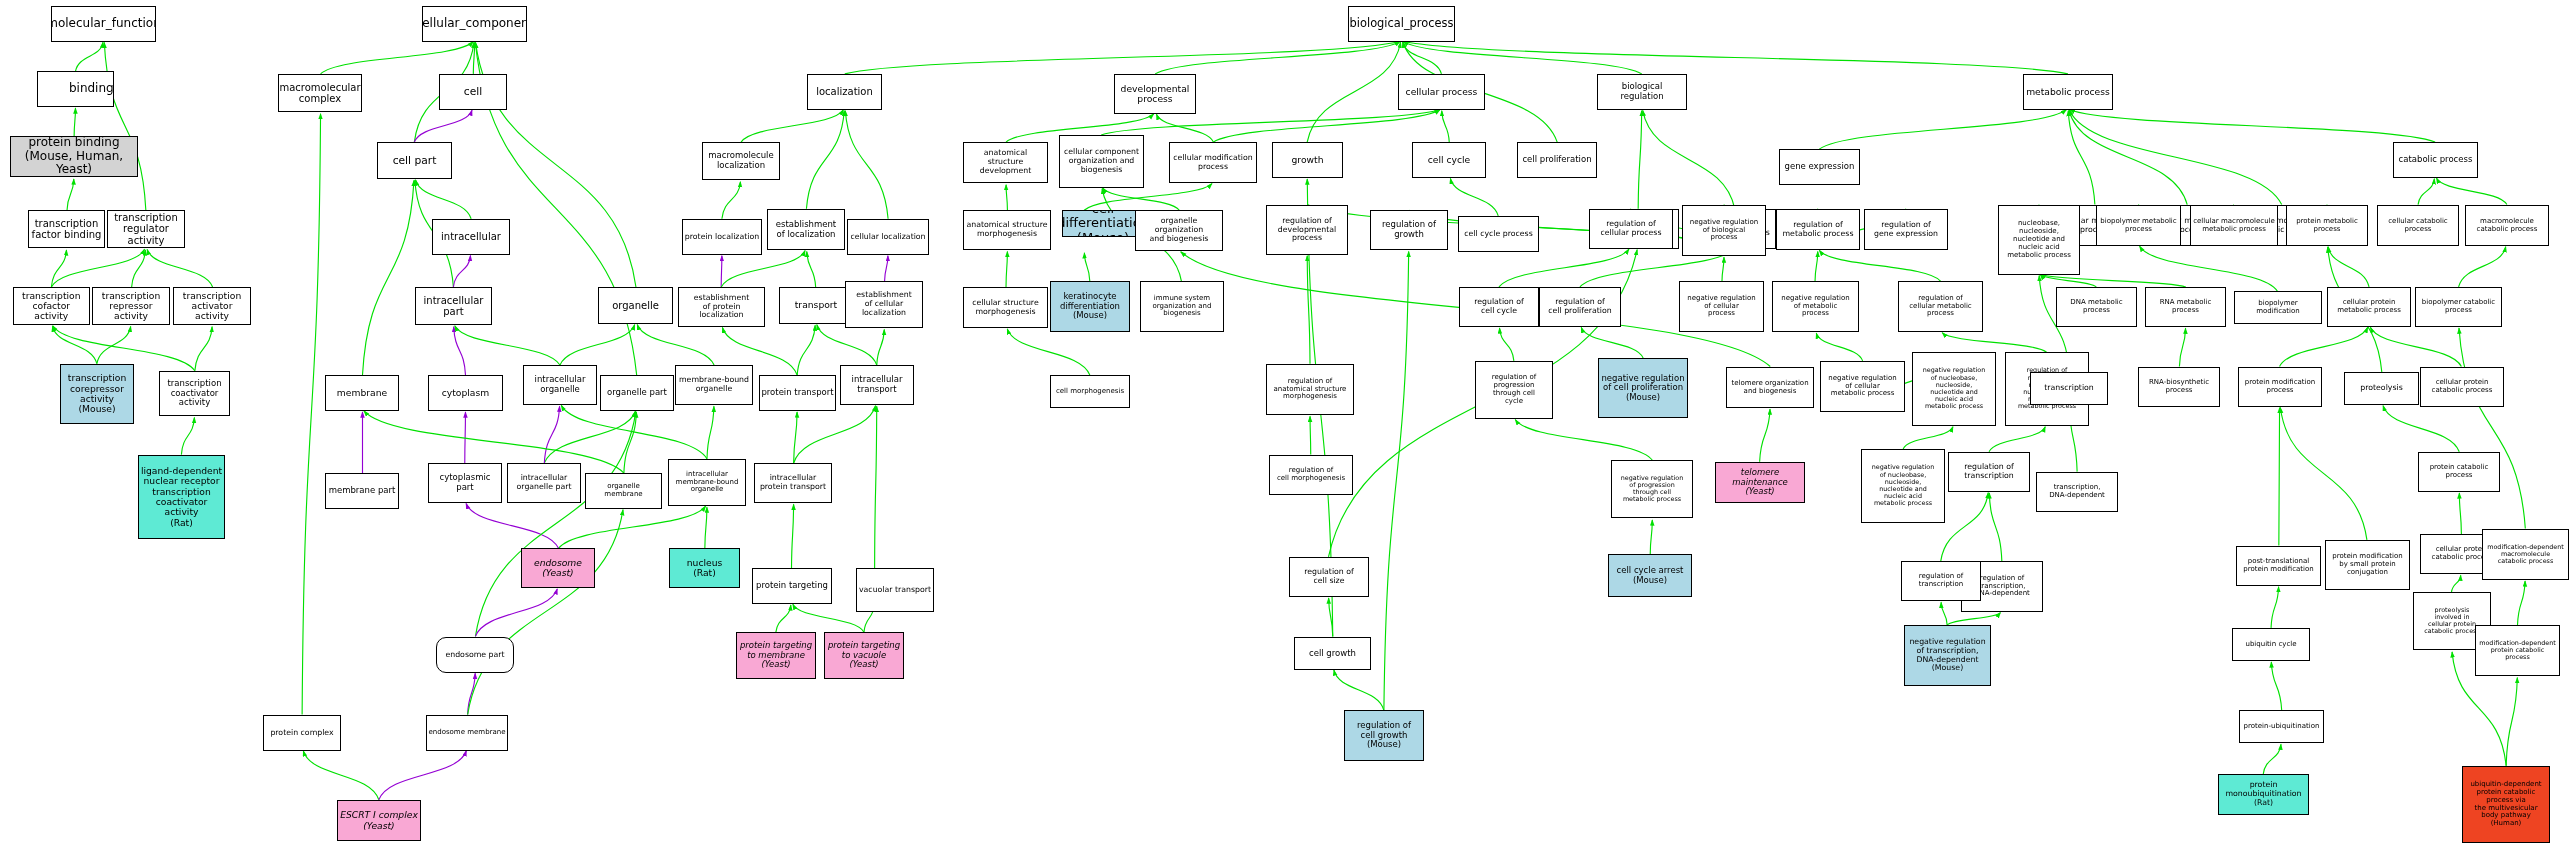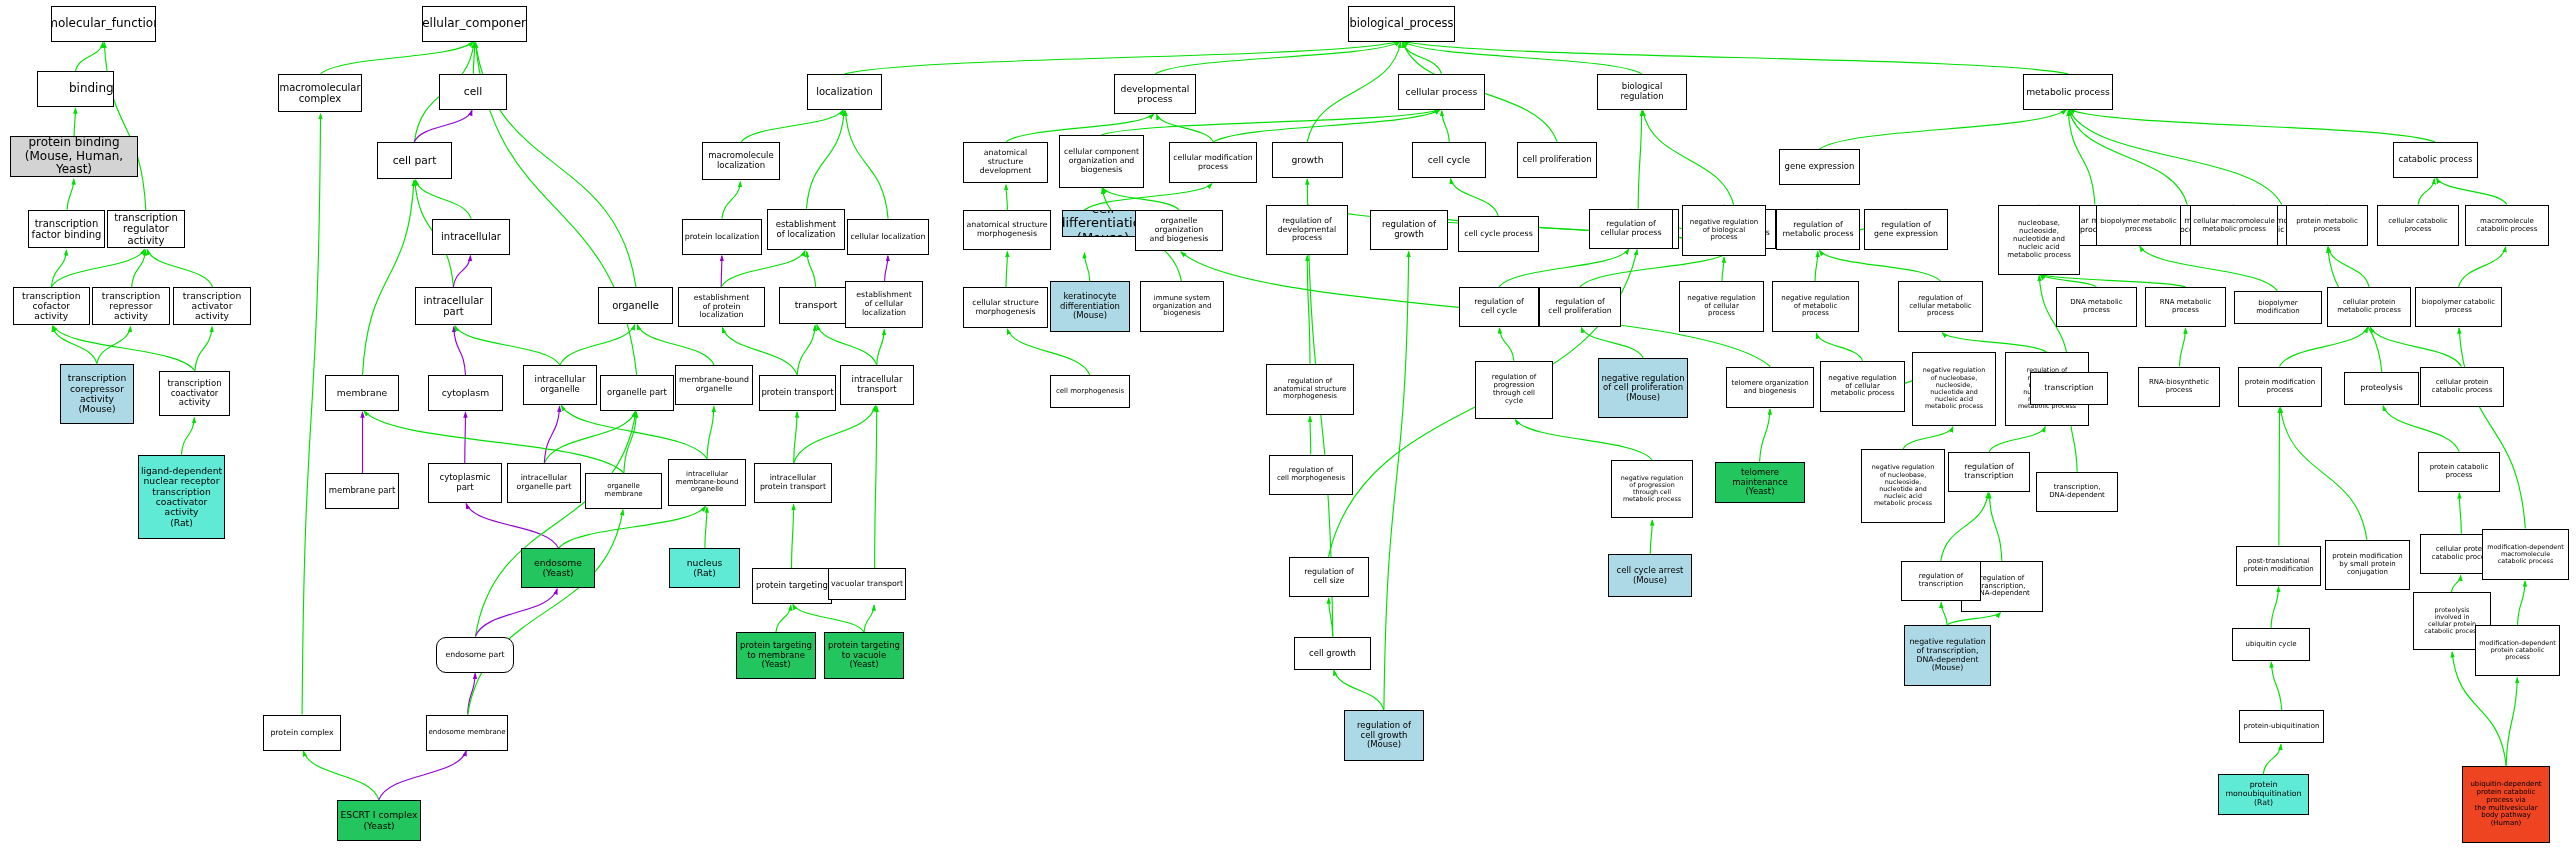--- a/index.html
+++ b/index.html
@@ -4,21 +4,21 @@
 <style>
   html,body{margin:0;padding:0;background:#ffffff;}
   #stage{position:relative;width:2576px;height:863px;background:#fff;
          font-family:"DejaVu Sans","Liberation Sans",sans-serif;overflow:hidden;}
   #edges{position:absolute;left:0;top:0;width:2576px;height:863px;pointer-events:none;}
   .node{position:absolute;box-sizing:border-box;border:1.4px solid #000;background:#fff;
         display:flex;align-items:center;justify-content:center;text-align:center;
         color:#000;line-height:1.12;padding:0.7px 1.4px;overflow:hidden;white-space:pre-line;}
   .node.grey{background:#d3d3d3;}
   .node.lblue{background:#add8e6;}
-  .node.cyan{background:#22c55e;}
+  .node.cyan{background:#f9a8d4;font-style:italic;}
   .node.gold{background:#5eead4;}
   .node.red{background:#ee4422;}
 </style>
 </head>
 <body>
 
 <div id="stage">
   <svg id="edges" viewBox="0 0 3626 1215" xmlns="http://www.w3.org/2000/svg">
     <defs>
       <marker id="ah-green" markerWidth="10" markerHeight="10" refX="8" refY="3.2" orient="auto" markerUnits="userSpaceOnUse">
@@ -240,21 +240,21 @@
       <div class="node" style="left: 668px; top: 459px; width: 78px; height: 47px; font-size: 7px;">intracellular
 membrane-bound
 organelle</div>
       <div class="node" style="left: 754px; top: 463px; width: 78px; height: 40px; font-size: 7.8px;">intracellular
 protein transport</div>
       <div class="node cyan" style="left: 521px; top: 548px; width: 74px; height: 40px; font-size: 9.2px;">endosome
 (Yeast)</div>
       <div class="node gold" style="left: 669px; top: 548px; width: 71px; height: 40px; font-size: 9.2px;">nucleus
 (Rat)</div>
       <div class="node" style="left: 752px; top: 568px; width: 80px; height: 36px; font-size: 8.5px;">protein targeting</div>
-      <div class="node" style="left: 828px; top: 568px; width: 78px; height: 32px; font-size: 7.8px;">vacuolar transport</div>
+      <div class="node" style="left: 856px; top: 568px; width: 78px; height: 44px; font-size: 7.8px;">vacuolar transport</div>
       <div class="node cyan" style="left: 736px; top: 632px; width: 80px; height: 47px; font-size: 8.5px;">protein targeting
 to membrane
 (Yeast)</div>
       <div class="node cyan" style="left: 824px; top: 632px; width: 80px; height: 47px; font-size: 8.5px;">protein targeting
 to vacuole
 (Yeast)</div>
       <div class="node" style="left: 436px; top: 637px; width: 78px; height: 36px; font-size: 7.8px; border-radius: 10px;">endosome part</div>
       <div class="node" style="left: 426px; top: 715px; width: 82px; height: 36px; font-size: 7px;">endosome membrane</div>
       <div class="node" style="left: 263px; top: 715px; width: 78px; height: 36px; font-size: 7.8px;">protein complex</div>
       <div class="node cyan" style="left: 337px; top: 800px; width: 84px; height: 41px; font-size: 9.2px;">ESCRT I complex

